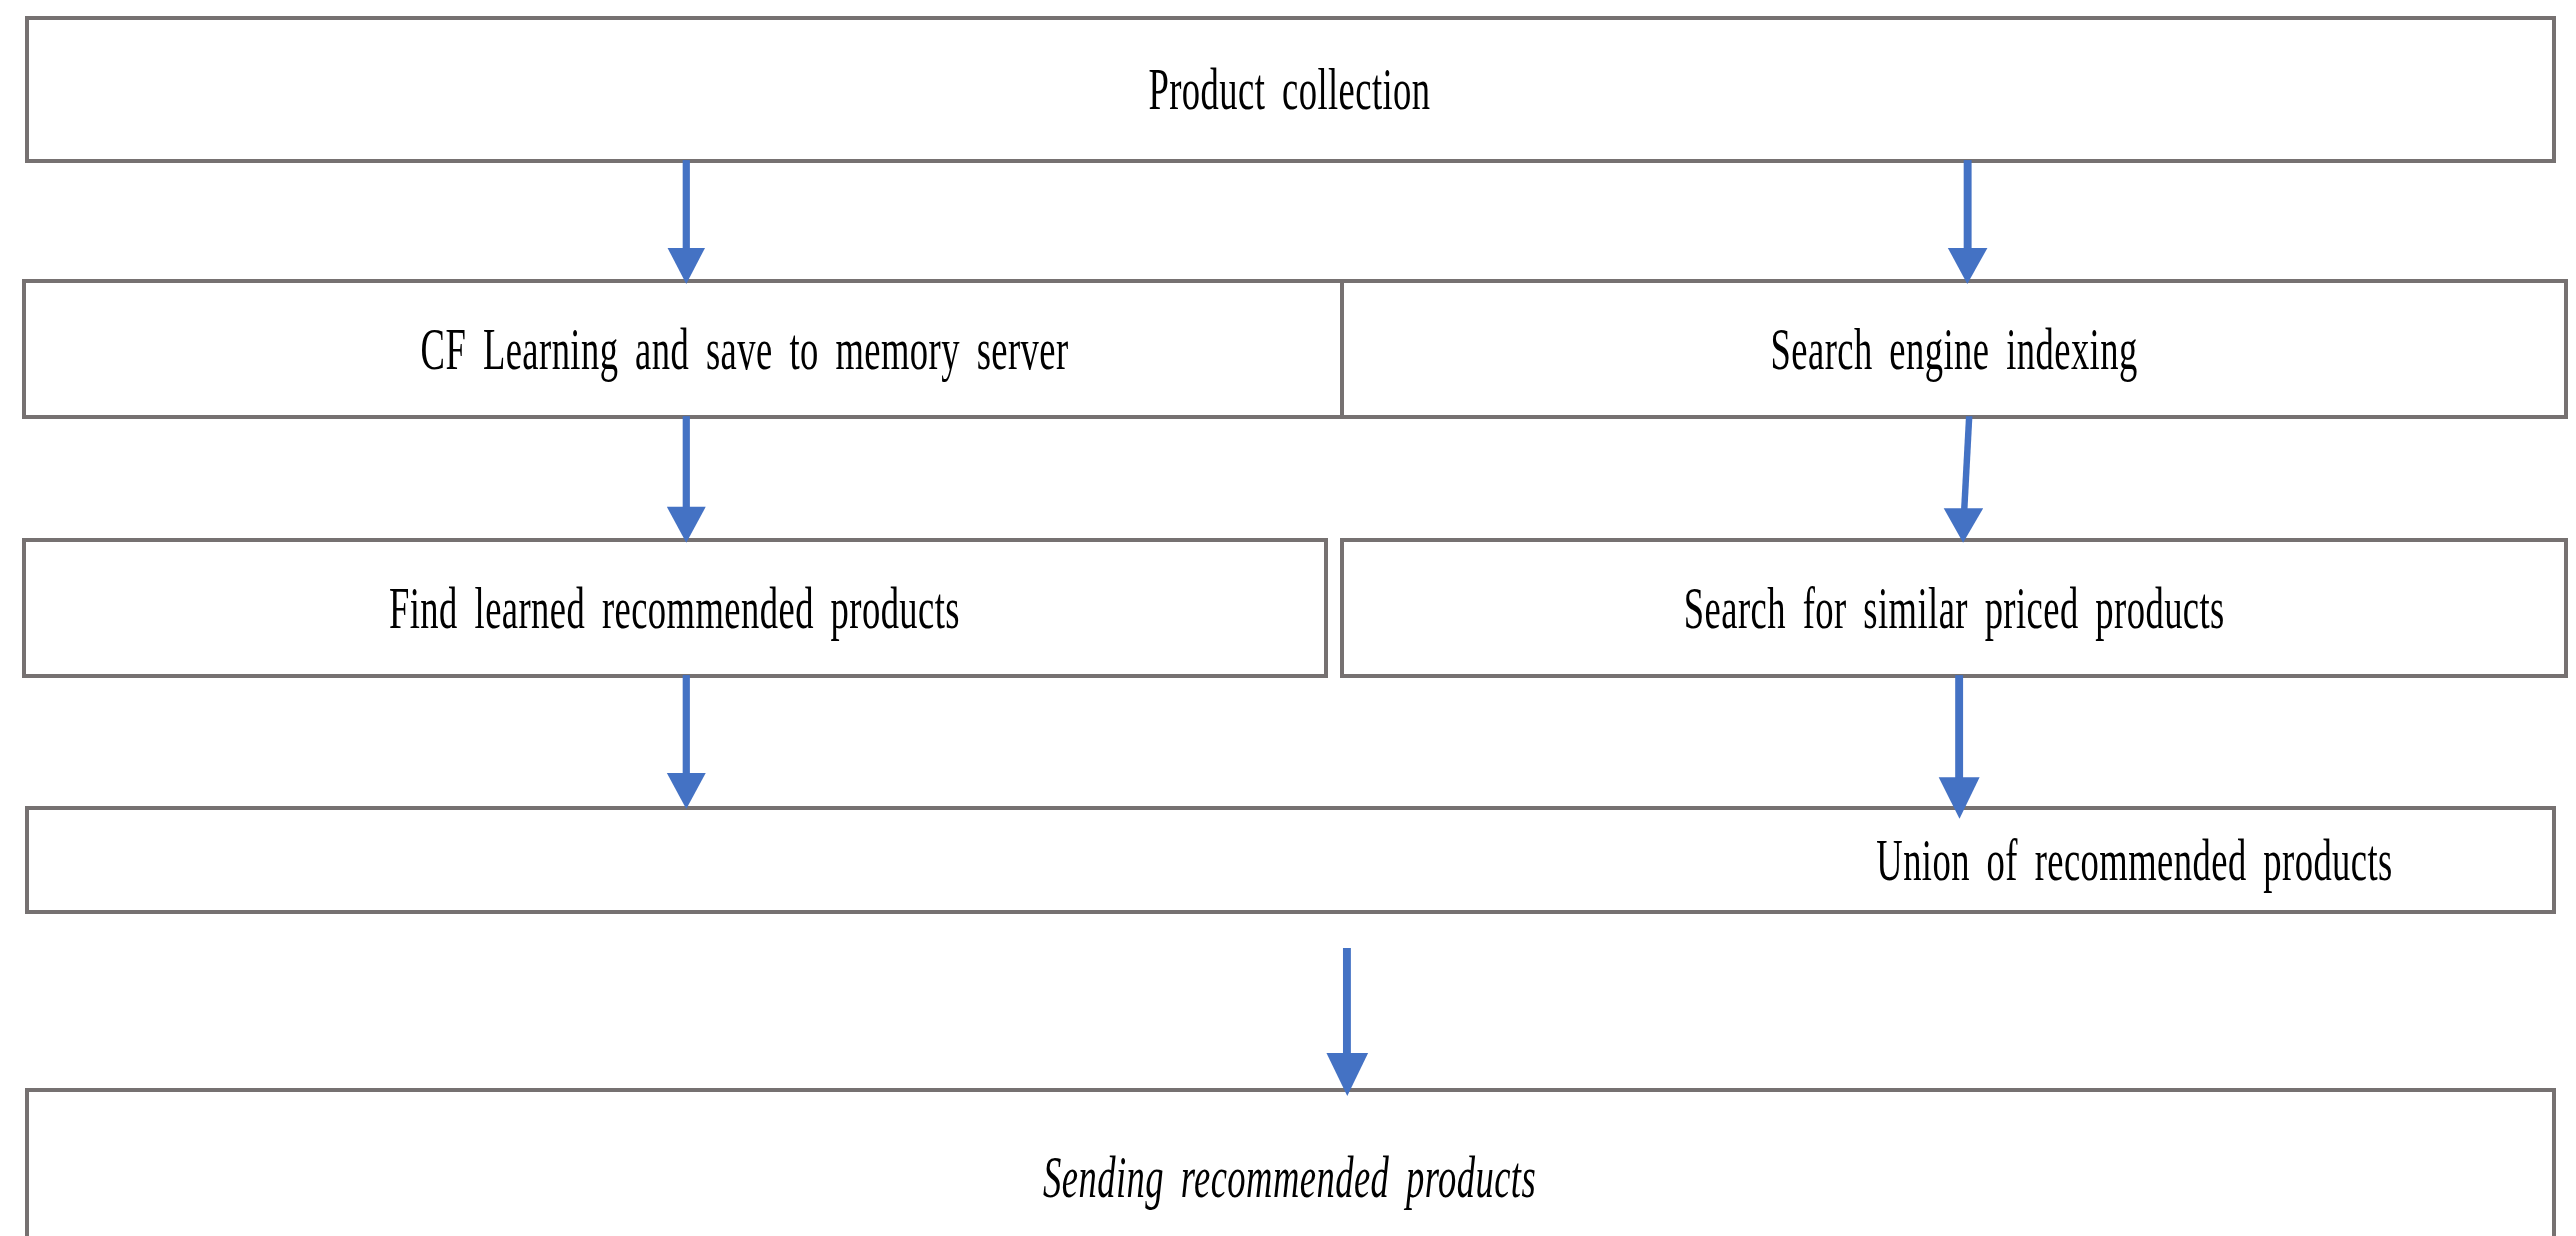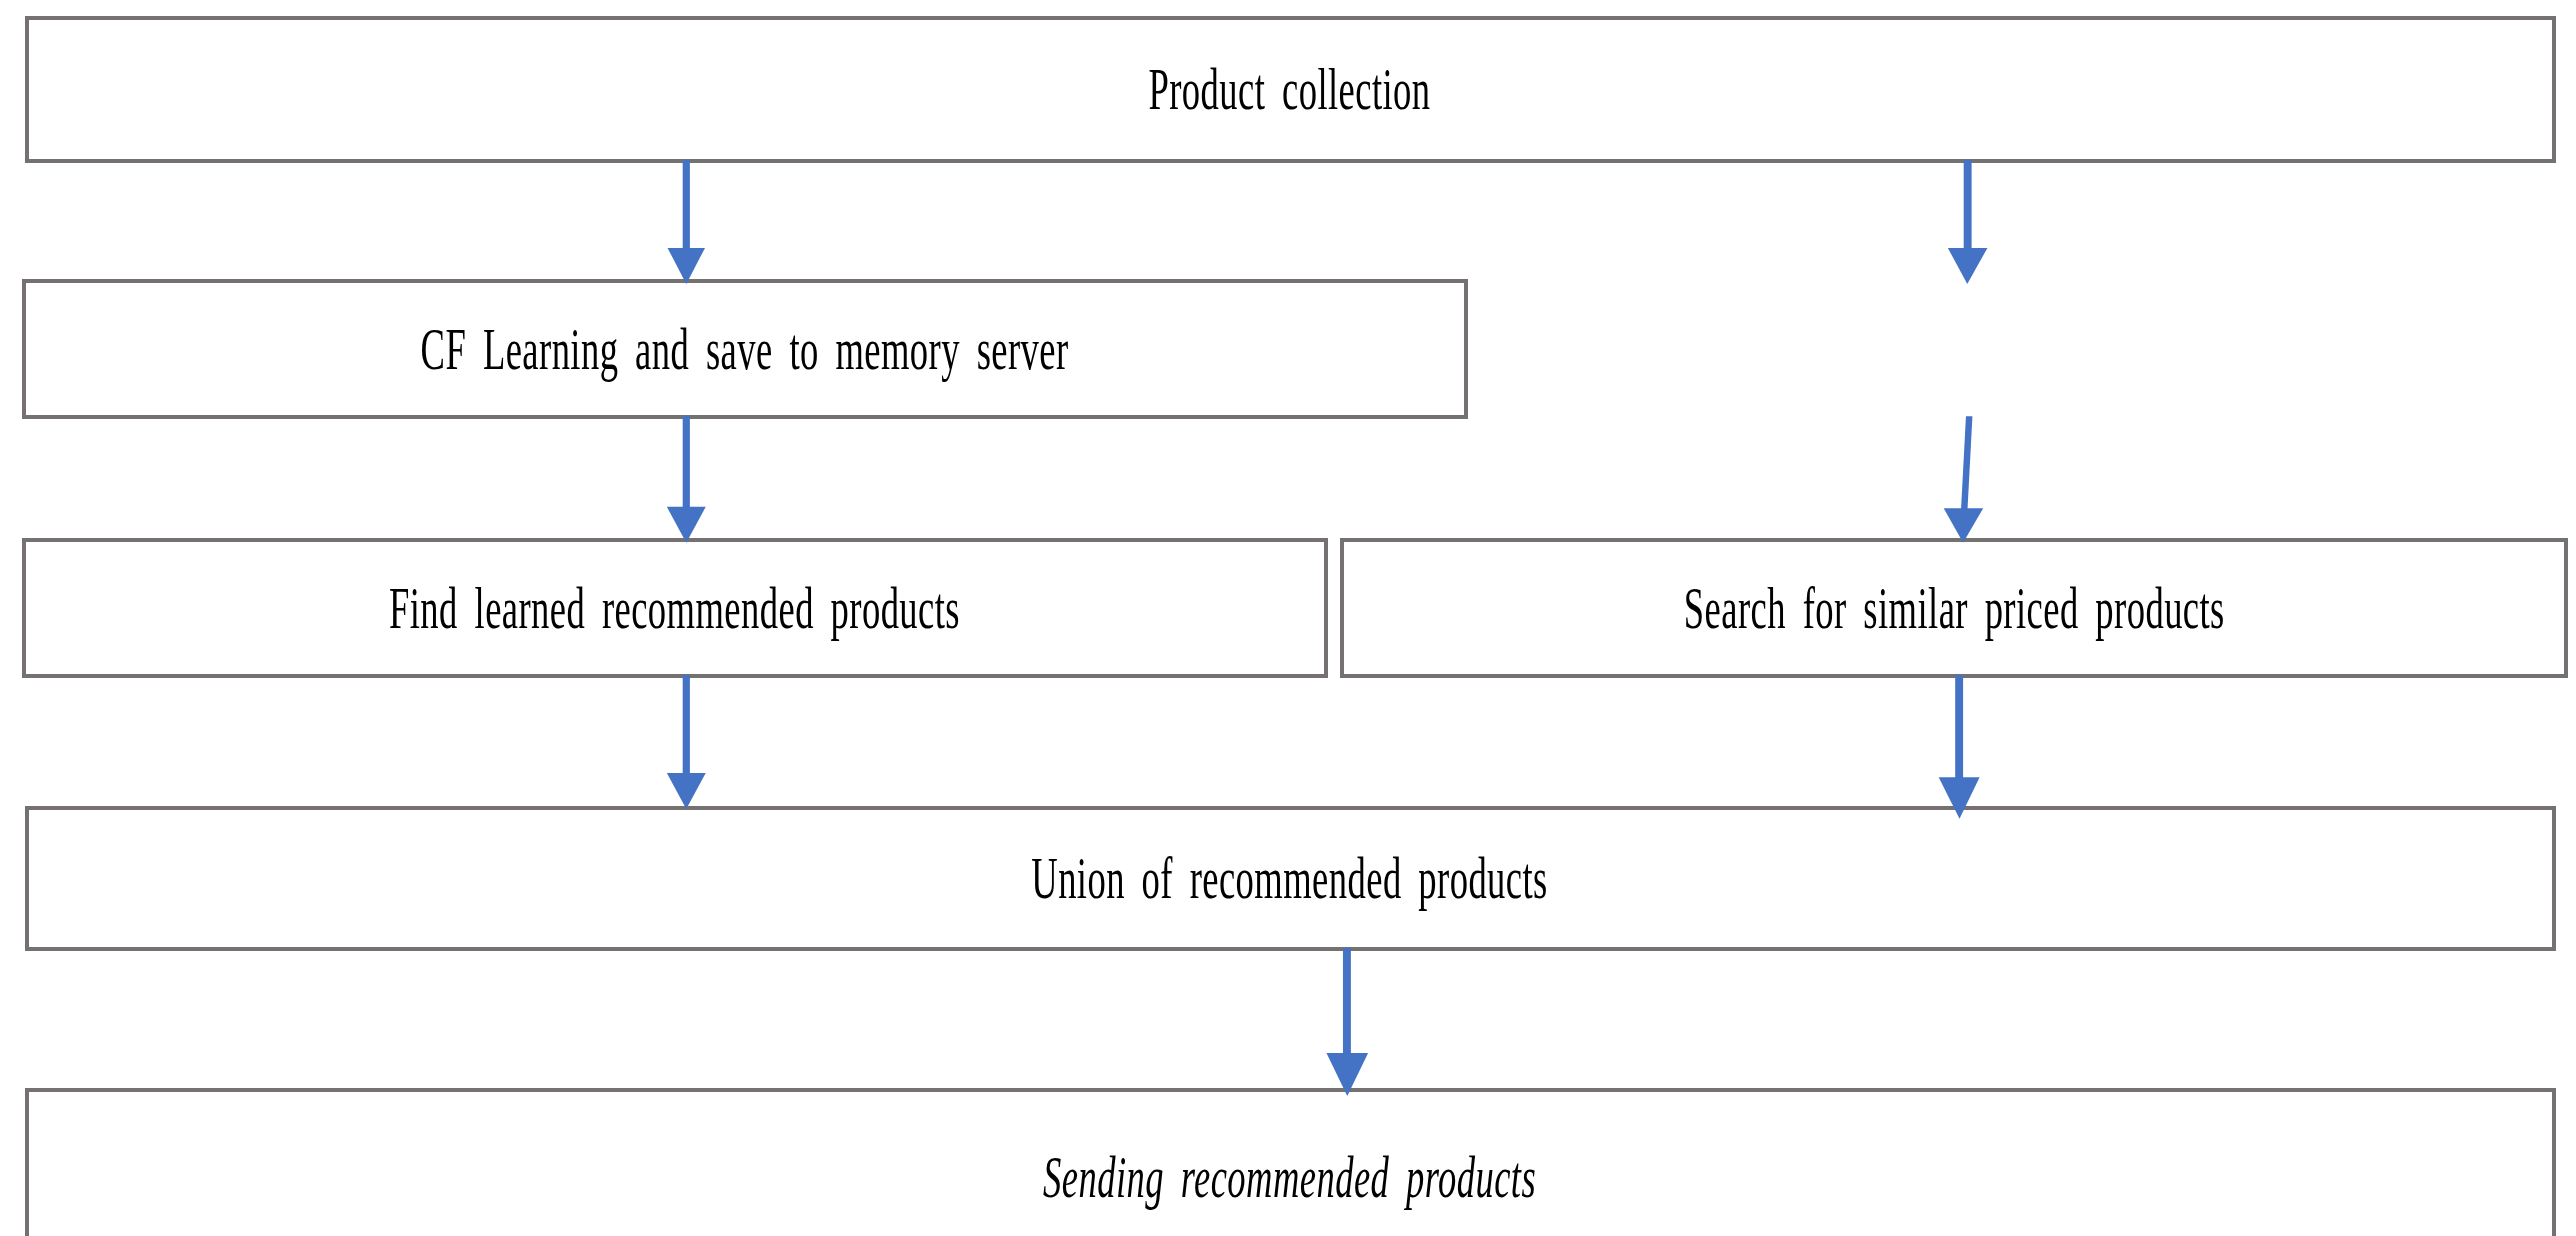--- a/index.html
+++ b/index.html
@@ -58,21 +58,21 @@
   }
   
   #node-find-learned {
     left: 21.6px;  top: 538px;  width: 1306px; height: 140px;
   }
   #node-search-similar {
     left: 1340px; top: 538px; width: 1228px; height: 140px;
   }
   
   #node-union {
-    left: 24.5px;  top: 806px; width: 2531px; height: 145px;
+    left: 24.5px;  top: 806px; width: 2531px; height: 108px; justify-content: flex-end;
   }
   
   #node-sending {
     left: 24.5px;  top: 1088px; width: 2531px; height: 178px; font-style: italic;
   }
 
   
   .arrow {
     position: absolute;
     overflow: visible;
@@ -93,20 +93,23 @@
 <div id="diagram">
 
   <div class="node" id="node-product-collection">
     <span class="node-label">Product collection</span>
   </div>
 
   <div class="node" id="node-cf-learning">
     <span class="node-label">CF Learning and save to memory server</span>
   </div>
 
+  <div class="node" id="node-search-indexing">
+    <span class="node-label">Search engine indexing</span>
+  </div>
 
   <div class="node" id="node-search-similar">
     <span class="node-label">Search for similar priced products</span>
   </div>
 
   <div class="node" id="node-find-learned">
     <span class="node-label">Find learned recommended products</span>
   </div>
 
   <div class="node" id="node-union">

